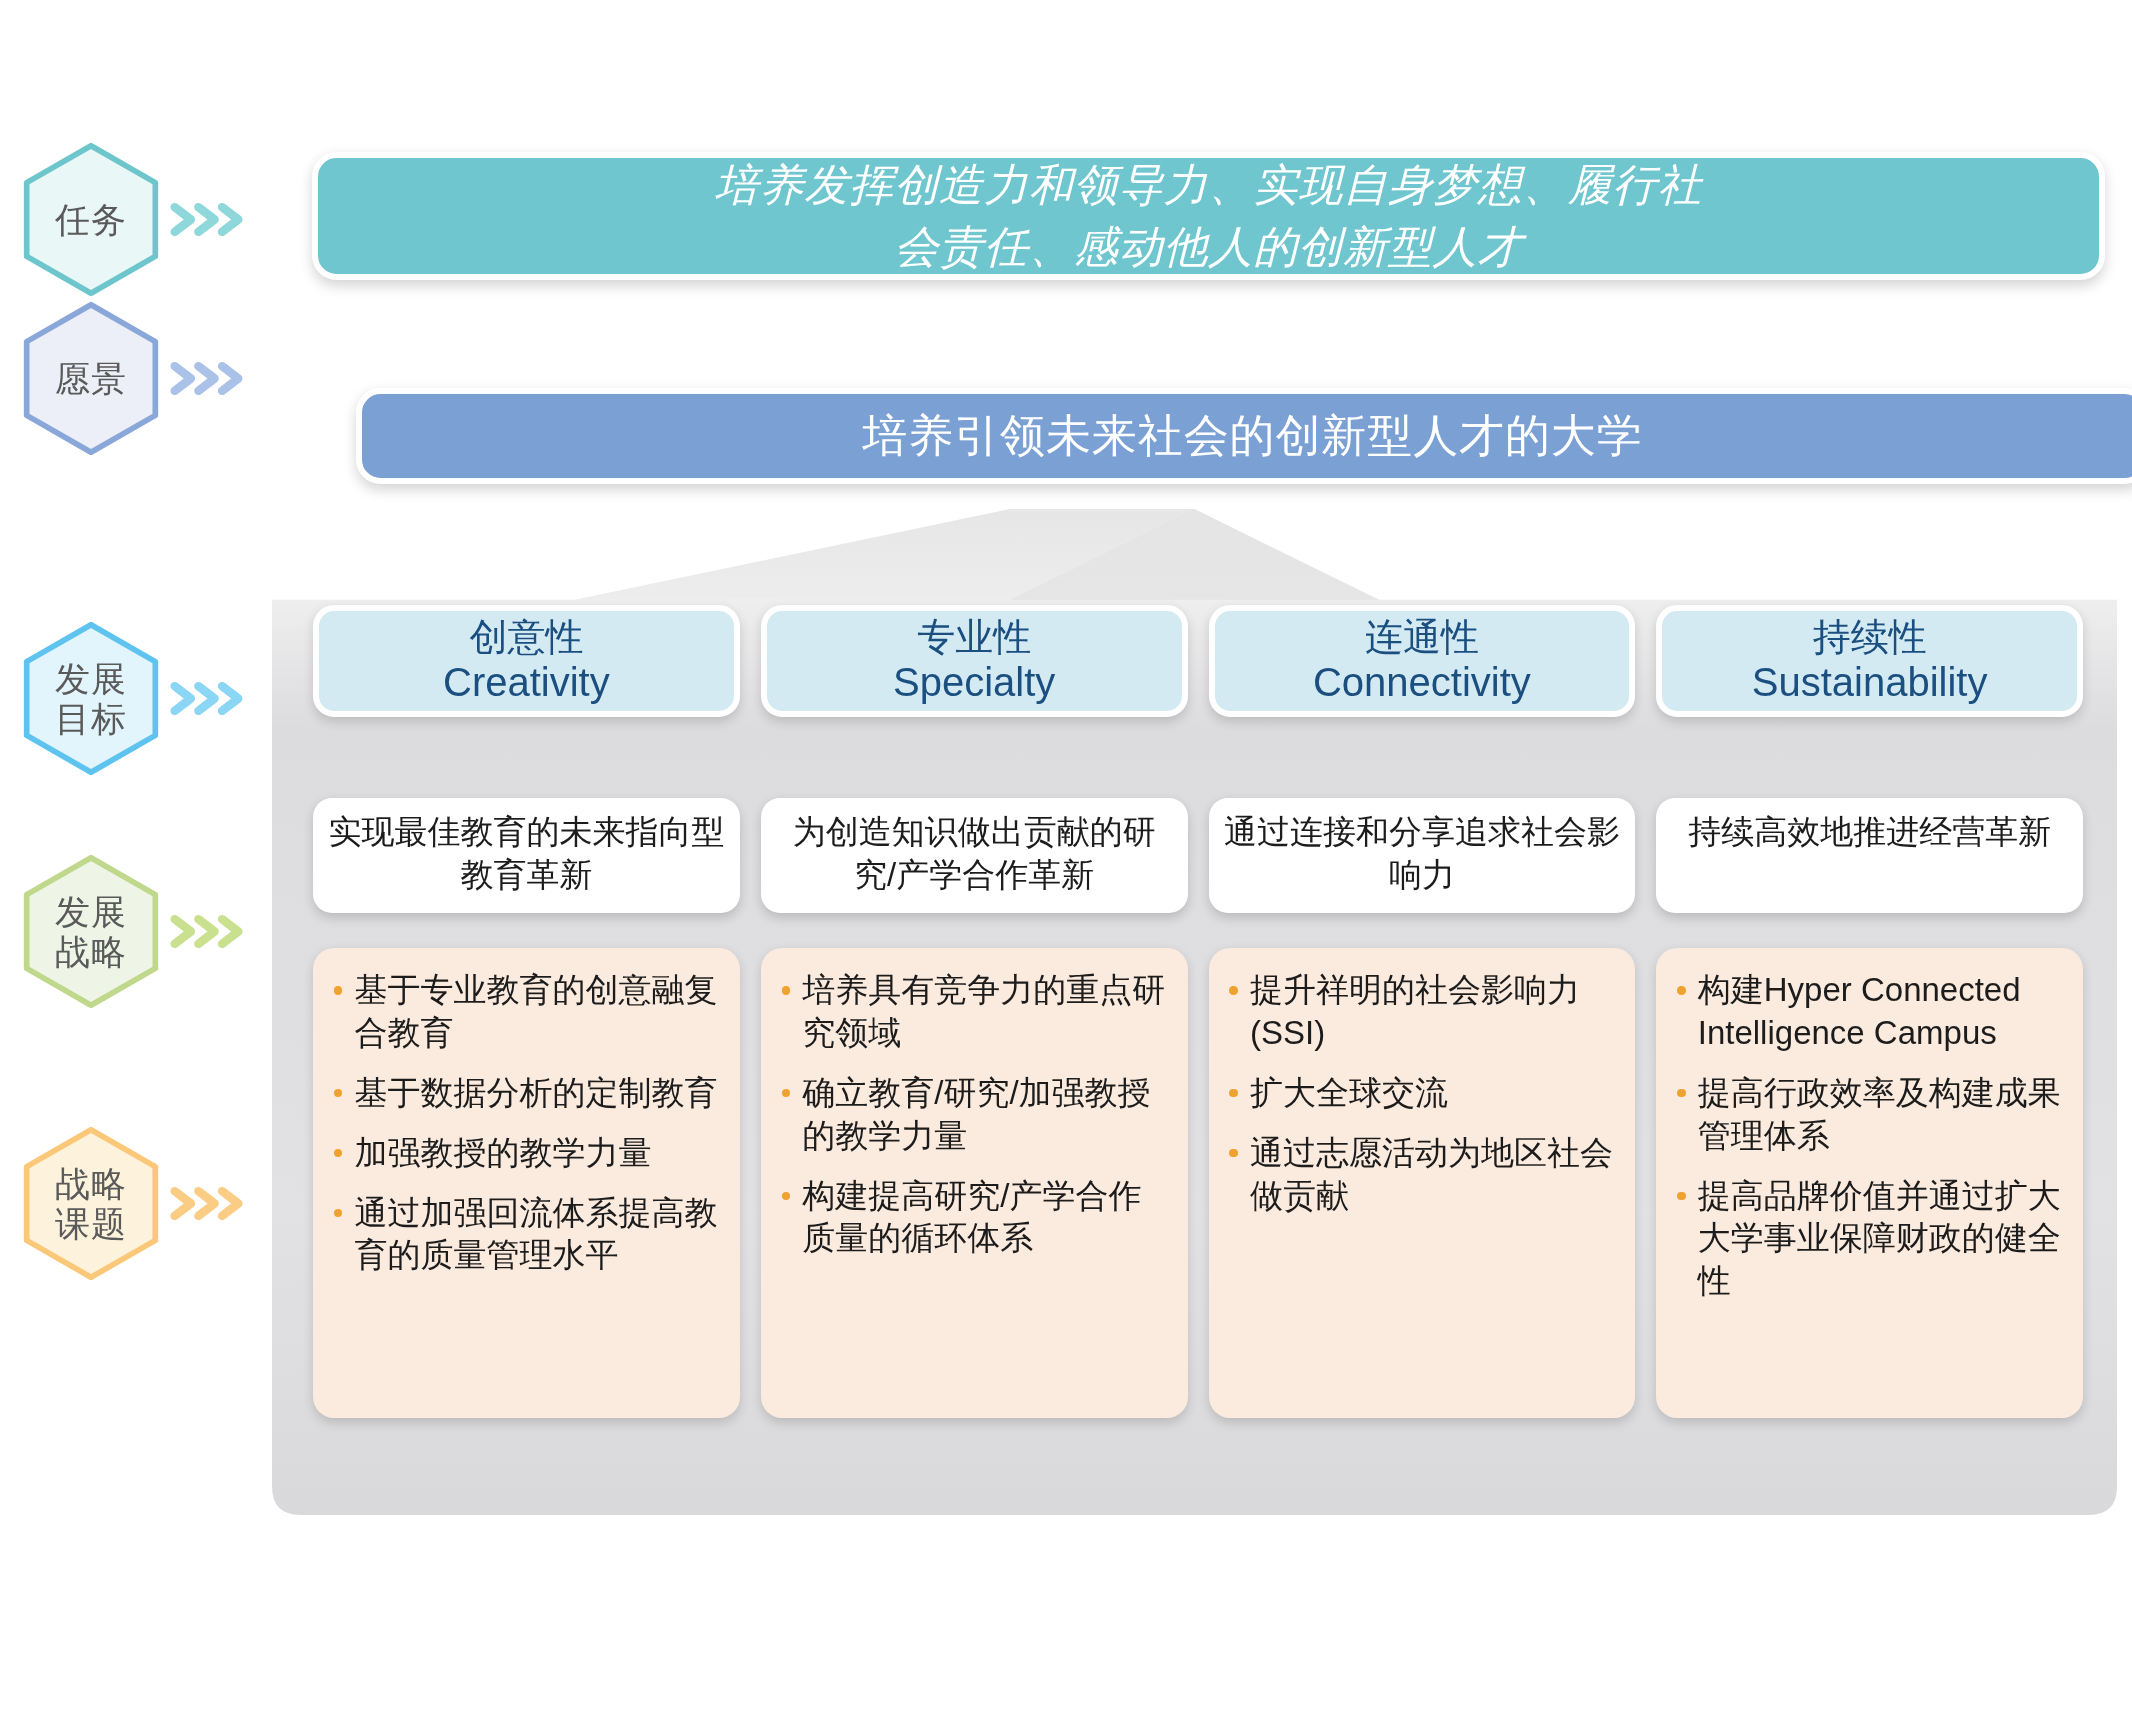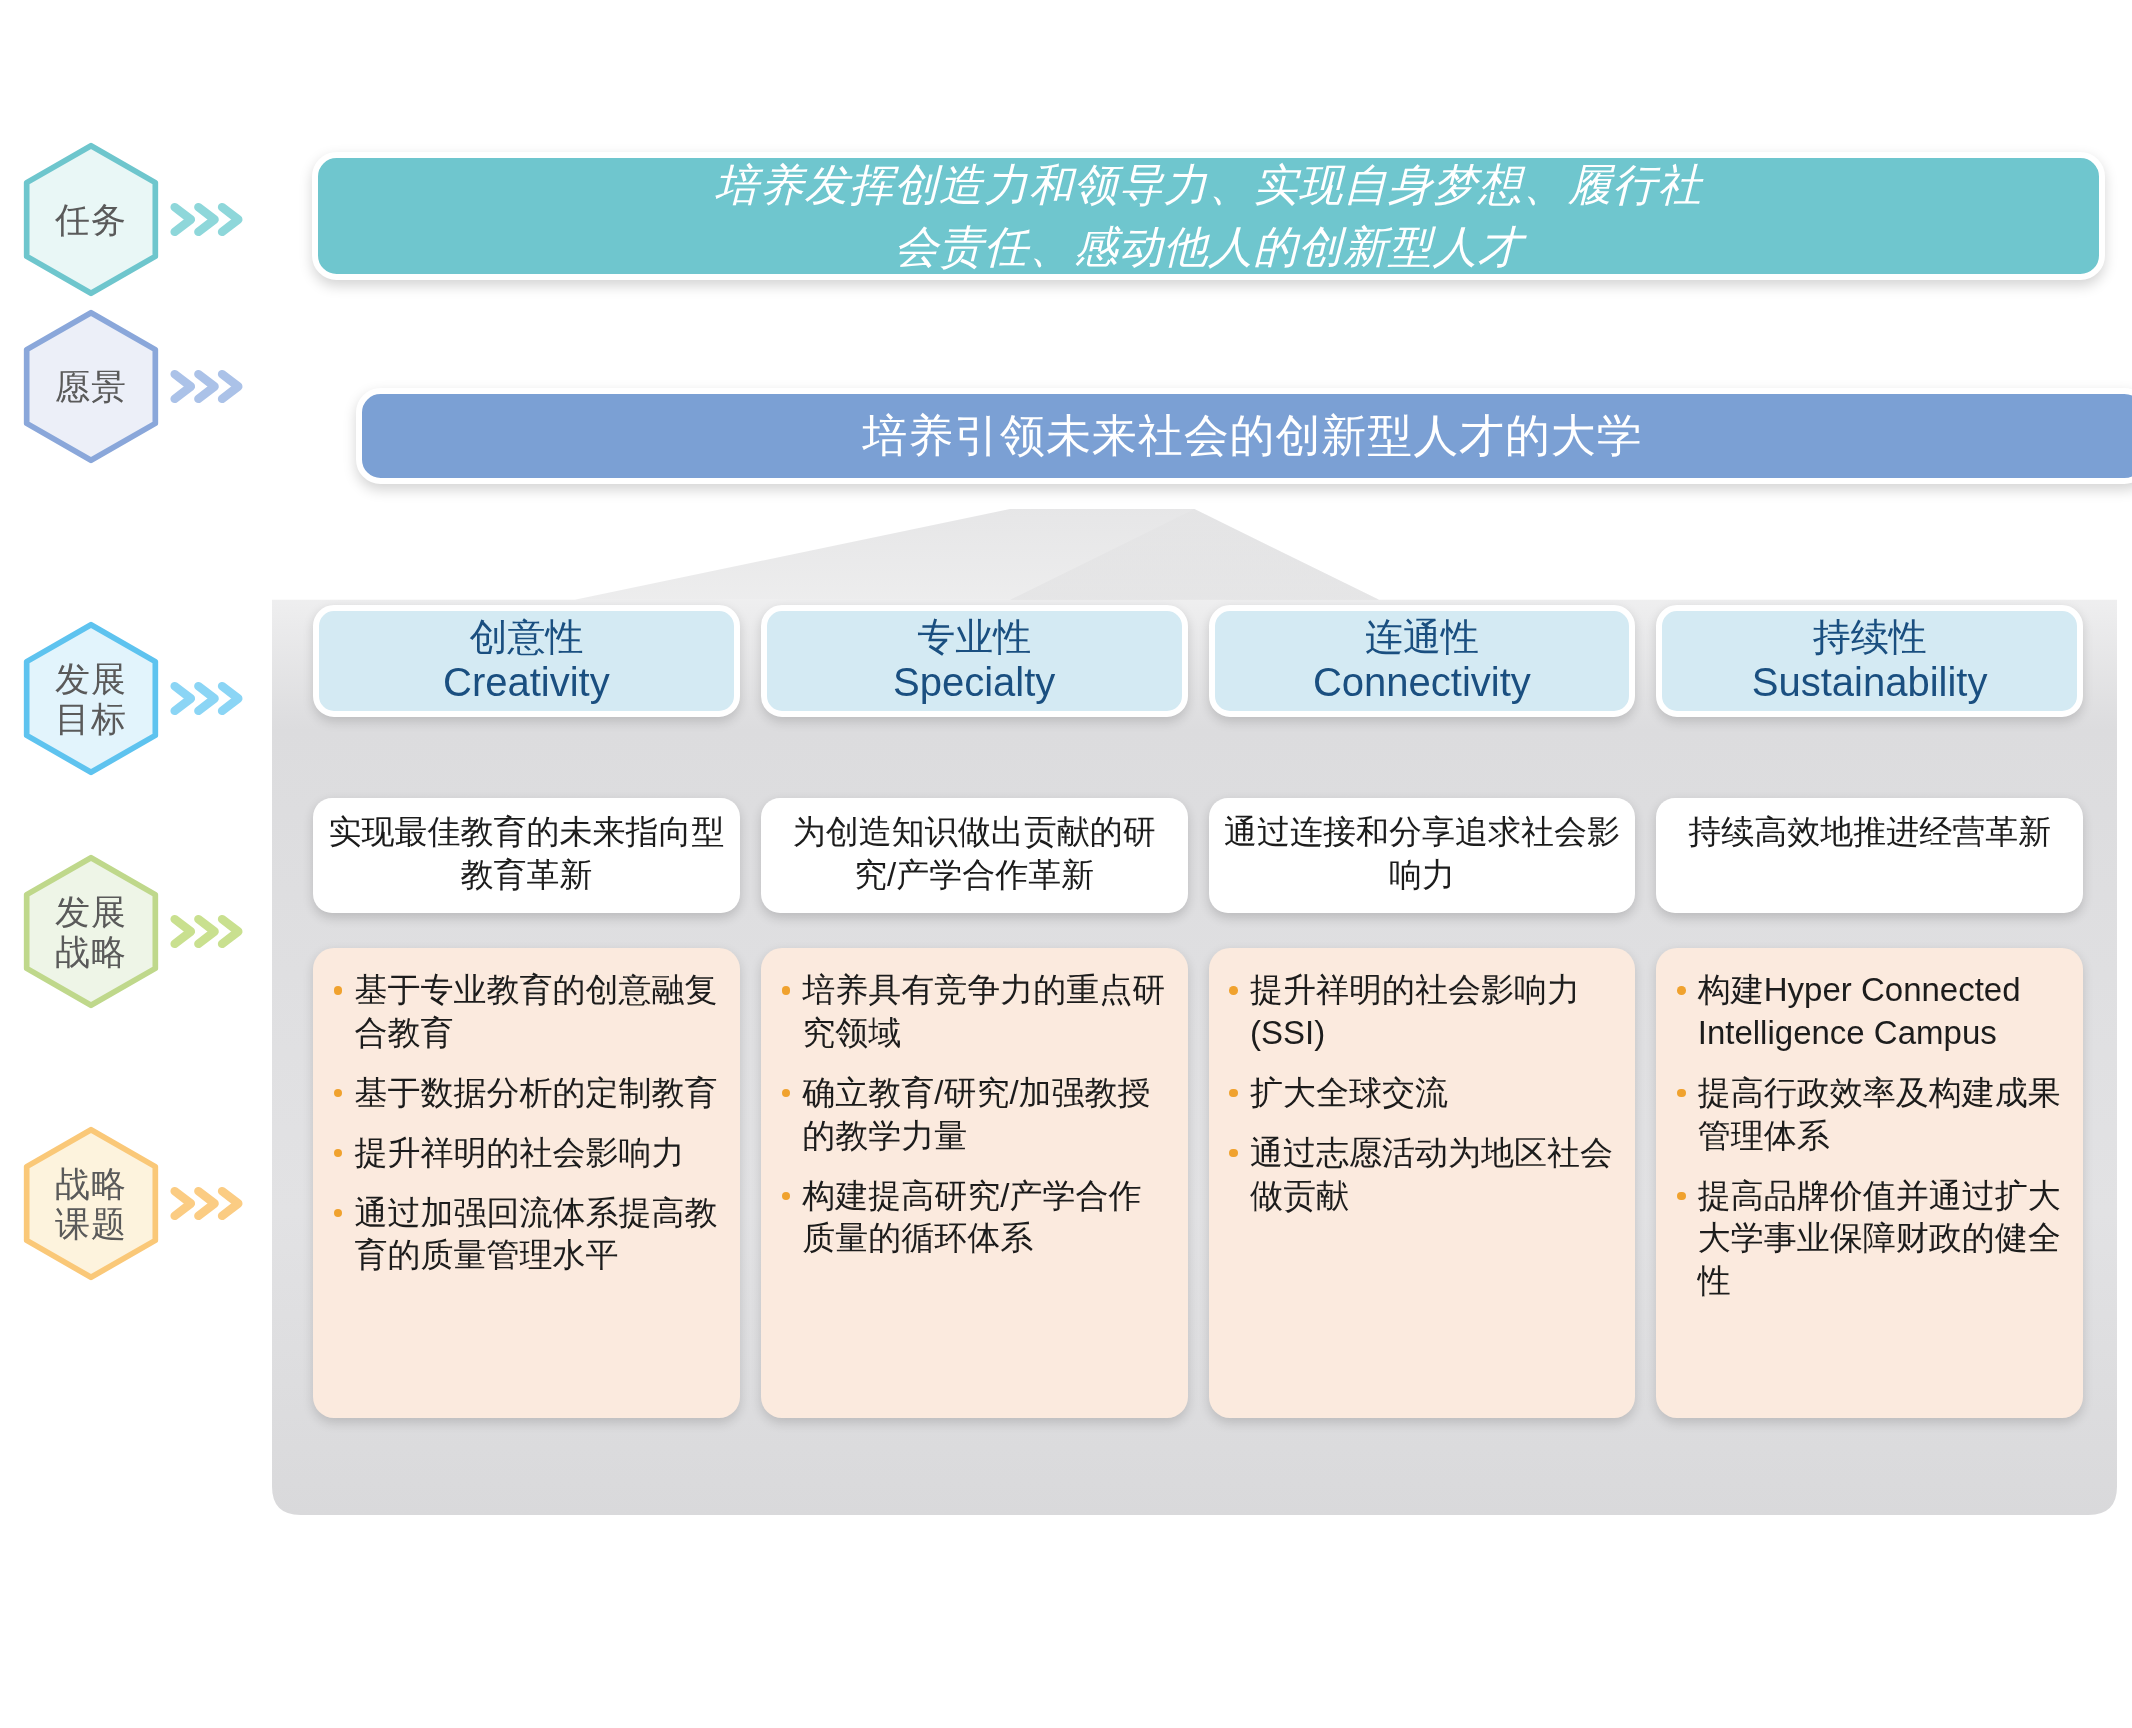--- a/index.html
+++ b/index.html
@@ -156,21 +156,21 @@
       <svg width="78" height="55" viewBox="0 0 82 58">
         <g fill="none" stroke="#8ed7da" stroke-width="9" stroke-linecap="round" stroke-linejoin="round">
           <polyline points="8,16 25,29 8,42"></polyline>
           <polyline points="33,16 50,29 33,42"></polyline>
           <polyline points="58,16 75,29 58,42"></polyline>
         </g>
       </svg>
     </div>
   </div>
 
-  <div class="rail-row" id="rail-row-1" style="top:271px;">
+  <div class="rail-row" id="rail-row-1" style="top:263px;">
     <div class="hex">
       <svg viewBox="0 0 148 166" preserveAspectRatio="none">
         <polygon points="74,5 142,44 142,122 74,161 6,122 6,44" fill="#eceff8" stroke="#8aa7da" stroke-width="6" stroke-linejoin="round"></polygon>
       </svg>
       <div class="hex-label">愿景</div>
     </div>
     <div class="chev">
       <svg width="78" height="55" viewBox="0 0 82 58">
         <g fill="none" stroke="#abc2e8" stroke-width="9" stroke-linecap="round" stroke-linejoin="round">
           <polyline points="8,16 25,29 8,42"></polyline>
@@ -308,21 +308,21 @@
         <div class="strategy-card">持续高效地推进经营革新</div>
       </div>
     </div>
 
     <div class="col-row" id="task-row" style="top:343px;">
       <div class="col">
         <div class="task-card">
           <ul class="task-list">
             <li>基于专业教育的创意融复合教育</li>
             <li>基于数据分析的定制教育</li>
-            <li>提升祥明的社会影响力</li>
+            <li>加强教授的教学力量</li>
             <li>通过加强回流体系提高教育的质量管理水平</li>
           </ul>
         </div>
       </div>
       <div class="col">
         <div class="task-card">
           <ul class="task-list">
             <li>培养具有竞争力的重点研究领域</li>
             <li>确立教育/研究/加强教授的教学力量</li>
             <li>构建提高研究/产学合作质量的循环体系</li>

